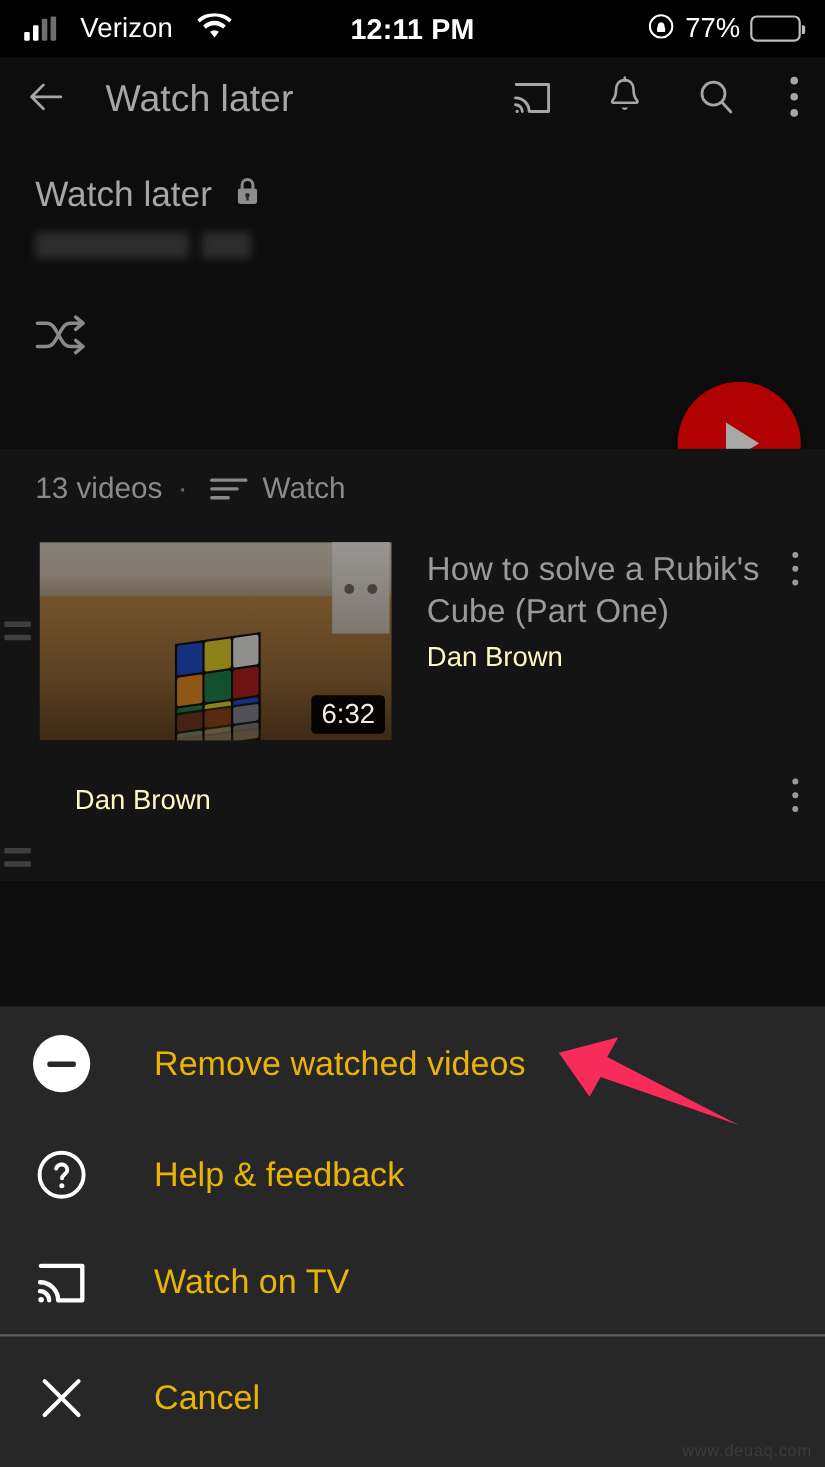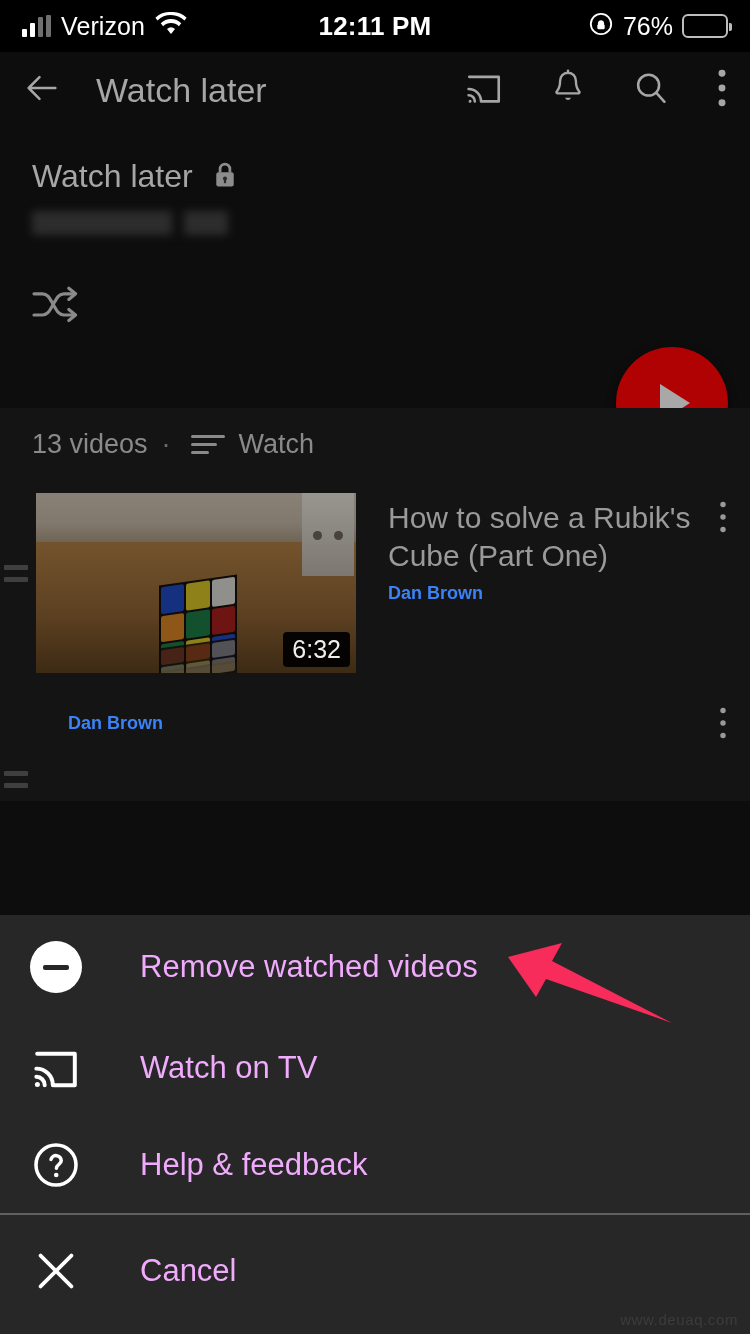--- a/index.html
+++ b/index.html
@@ -10,21 +10,21 @@
     overflow:hidden;
   }
   #screen { position:relative; width:750px; height:1334px; background:#0d0d0d; }
 
   
   .statusbar{
     position:absolute; top:0; left:0; width:750px; height:52px;
     background:#000; color:#fff;
     display:flex; align-items:center; padding:0 22px;
   }
-  .sb-left{ display:flex; align-items:center; gap:10px;text-align:right; }
+  .sb-left{ display:flex; align-items:center; gap:22px;text-align:right; }
   .sb-center{ position:absolute; left:0; right:0; text-align:center;
     font-size:26px; font-weight:bold; letter-spacing:.2px; pointer-events:none;}
   .sb-right{ margin-left:auto; display:flex; align-items:center; gap:9px; z-index:2;}
   .carrier{ font-size:25px; letter-spacing:.1px; }
   .bars{ display:flex; align-items:flex-end; gap:3px; height:22px; }
   .bars i{ display:block; width:5px; background:#fff; border-radius:1px; }
   .bars i:nth-child(1){ height:8px; }
   .bars i:nth-child(2){ height:14px; }
   .bars i:nth-child(3){ height:20px; background:#6f6f6f; }
   .bars i:nth-child(4){ height:22px; background:#6f6f6f; }
@@ -87,21 +87,21 @@
   .vrow{ position:relative; display:flex; align-items:flex-start; padding:13px 0 13px 0; }
   .handle{ width:32px; margin-top:72px; margin-left:4px; display:flex; flex-direction:column; gap:7px; }
   .handle i{ display:block; width:24px; height:5px; background:#3f3f3f; border-radius:1px; }
   .thumb{ position:relative; width:320px; height:180px; overflow:hidden; flex:0 0 auto; }
   .dur{
     position:absolute; right:6px; bottom:6px; background:#000; color:#fff;
     font-size:25px; padding:3px 9px; border-radius:4px; opacity:.92;
   }
   .vinfo{ flex:1; padding:6px 10px 0 32px; }
   .vtitle{ font-size:30px; line-height:1.26; color:#9a9a9a; padding-right:30px; }
-  .vchan{ font-size:18px; color:#3b82f6; margin-top:8px;font-weight:bold; }
+  .vchan{ font-size:25px; color:#fef9c3; margin-top:8px; }
   .kebab{ position:absolute; right:22px; top:20px; }
 
   
   .scene{ position:absolute; inset:0; }
   .wall{ position:absolute; left:0; top:0; width:100%; height:28%;
     background:linear-gradient(180deg,#cfc4b4 0%, #c4b8a6 60%, #a8977f 100%); }
   .floor{ position:absolute; left:0; top:27%; width:100%; height:73%;
     background:linear-gradient(180deg,#b07f45 0%, #8d6333 55%, #5d411f 100%); }
   .outlet{ position:absolute; right:2px; top:0; width:52px; height:46%;
     background:linear-gradient(180deg,#e8e4dc,#bdb6aa); }
@@ -123,21 +123,21 @@
   .cube2 .col b{ display:block; border-radius:2px; }
   .hand{ position:absolute; border-radius:50%; background:#c59c7d; filter:blur(3px); }
 
   
   .sheet{
     position:absolute; left:0; bottom:0; width:750px; height:419px; background:#272727;
   }
   .sheet-item{
     position:relative; display:flex; align-items:center; height:97px; padding:0 0 0 28px;
   }
-  .sheet-item .lbl{ font-size:31px; color:#f0abfc; margin-left:56px; }
+  .sheet-item .lbl{ font-size:31px; color:#eab308; margin-left:56px; }
   .sheet .divider{ height:2px; background:#8f8f8f; opacity:.55; margin:0; }
   .icon-slot{ width:56px; display:flex; align-items:center; justify-content:center; }
 
   .minus-circle{ width:52px; height:52px; border-radius:50%; background:#fff;
     display:flex; align-items:center; justify-content:center; }
   .minus-circle i{ display:block; width:26px; height:5px; background:#272727; border-radius:2px; }
 
   
   .arrow{ position:absolute; left:500px; top:935px; pointer-events:none; }
 
@@ -169,21 +169,21 @@
     </div>
     <div class="sb-center">12:11 PM</div>
     <div class="sb-right">
       <span>
         <svg width="26" height="26" viewBox="0 0 24 24">
           <circle cx="12" cy="12" r="9.4" fill="none" stroke="#fff" stroke-width="1.7"></circle>
           <path d="M9.2 13.6v-2.3c0-1.6 1.3-2.8 2.8-2.8s2.8 1.2 2.8 2.8v2.3z" fill="#fff"></path>
           <rect x="8.6" y="12.4" width="6.8" height="4.4" rx="1" fill="#fff"></rect>
         </svg>
       </span>
-      <span class="pct">76%</span>
+      <span class="pct">77%</span>
       <span class="batt">
         <span class="fill" style="width:37%"></span>
       </span>
     </div>
   </div>
 
   <div class="appbar">
     <span class="icn">
       <svg width="40" height="40" viewBox="0 0 24 24">
         <path d="M20 12H4M10.5 5.5 4 12l6.5 6.5" fill="none" stroke="#a6a6a6" stroke-width="1.5" stroke-linecap="round" stroke-linejoin="round"></path>
@@ -335,40 +335,40 @@
       <span class="icon-slot">
         <span class="minus-circle">
             <i></i>
           </span>
       </span>
       <span class="lbl">Remove watched videos</span>
     </div>
 
     <div class="sheet-item">
       <span class="icon-slot">
+        <svg width="50" height="50" viewBox="0 0 24 24">
+          <circle cx="12" cy="12" r="9.6" fill="none" stroke="#fff" stroke-width="1.7"></circle>
+          <path d="M9.6 9.3a2.5 2.5 0 0 1 4.9.6c0 1.7-2.3 2-2.3 3.6" fill="none" stroke="#fff" stroke-width="1.7" stroke-linecap="round"></path>
+          <circle cx="12.1" cy="16.8" r="1.1" fill="#fff"></circle>
+        </svg>
+      </span>
+      <span class="lbl">Help &amp; feedback</span>
+    </div>
+
+    <div class="sheet-item">
+      <span class="icon-slot">
         <svg width="52" height="46" viewBox="0 0 24 22">
           <path d="M3 4.2h18v15H11" fill="none" stroke="#fff" stroke-width="1.9" stroke-linecap="round" stroke-linejoin="round"></path>
           <circle cx="3.1" cy="18.9" r="1.2" fill="#fff"></circle>
           <path d="M2.6 15.2a4 4 0 0 1 4 4M2.6 11.3a7.9 7.9 0 0 1 7.9 7.9" fill="none" stroke="#fff" stroke-width="1.9" stroke-linecap="round"></path>
         </svg>
       </span>
       <span class="lbl">Watch on TV</span>
     </div>
 
-    <div class="sheet-item">
-      <span class="icon-slot">
-        <svg width="50" height="50" viewBox="0 0 24 24">
-          <circle cx="12" cy="12" r="9.6" fill="none" stroke="#fff" stroke-width="1.7"></circle>
-          <path d="M9.6 9.3a2.5 2.5 0 0 1 4.9.6c0 1.7-2.3 2-2.3 3.6" fill="none" stroke="#fff" stroke-width="1.7" stroke-linecap="round"></path>
-          <circle cx="12.1" cy="16.8" r="1.1" fill="#fff"></circle>
-        </svg>
-      </span>
-      <span class="lbl">Help &amp; feedback</span>
-    </div>
-
     <div class="divider"></div>
 
     <div class="sheet-item" style="height:112px">
       <span class="icon-slot">
         <svg width="50" height="50" viewBox="0 0 24 24">
           <path d="M4.6 4.6 19.4 19.4M19.4 4.6 4.6 19.4" stroke="#fff" stroke-width="1.8" stroke-linecap="round"></path>
         </svg>
       </span>
       <span class="lbl">Cancel</span>
     </div>

